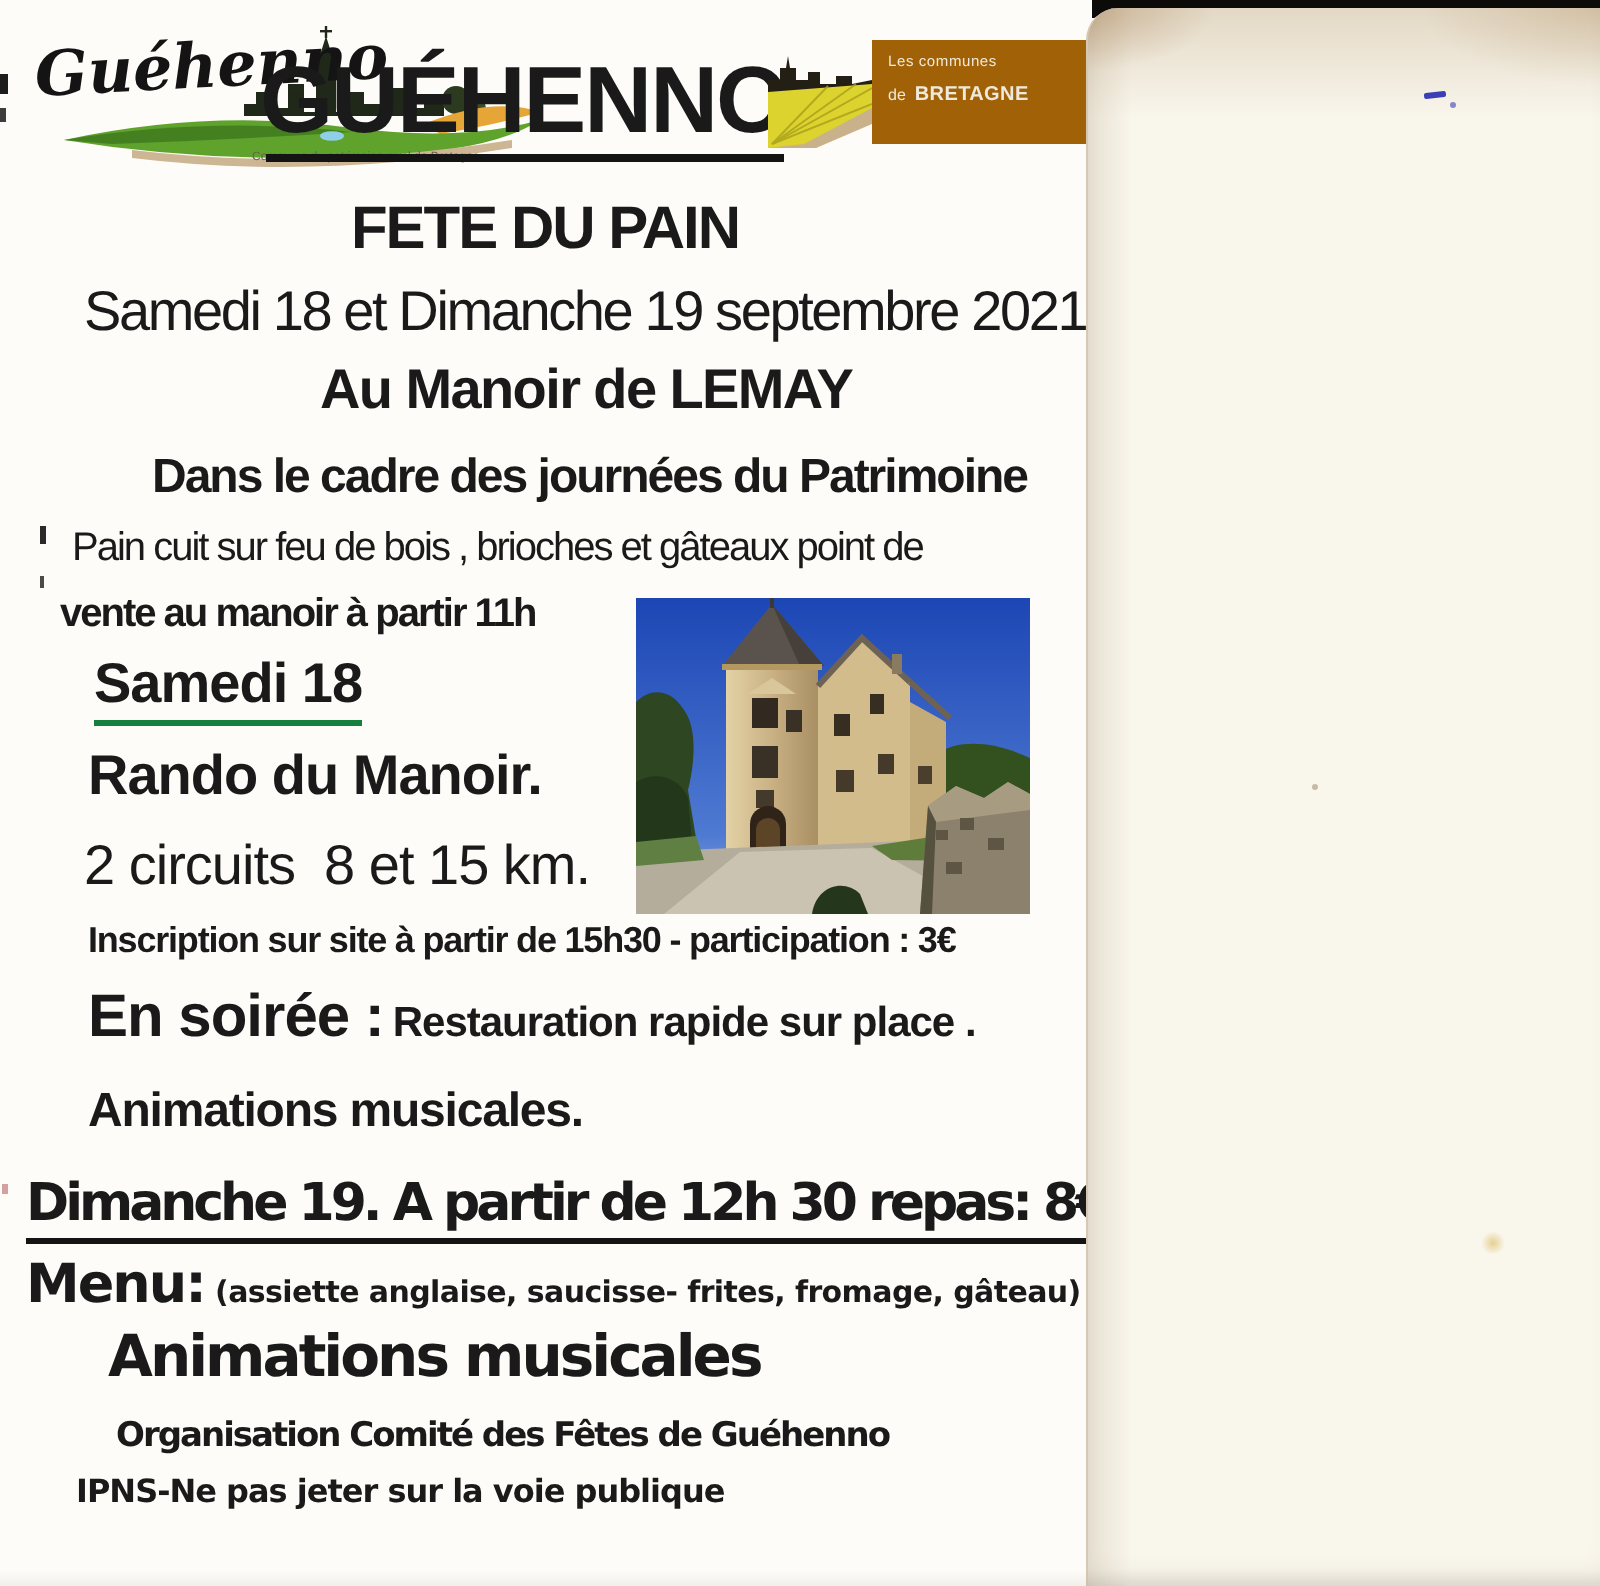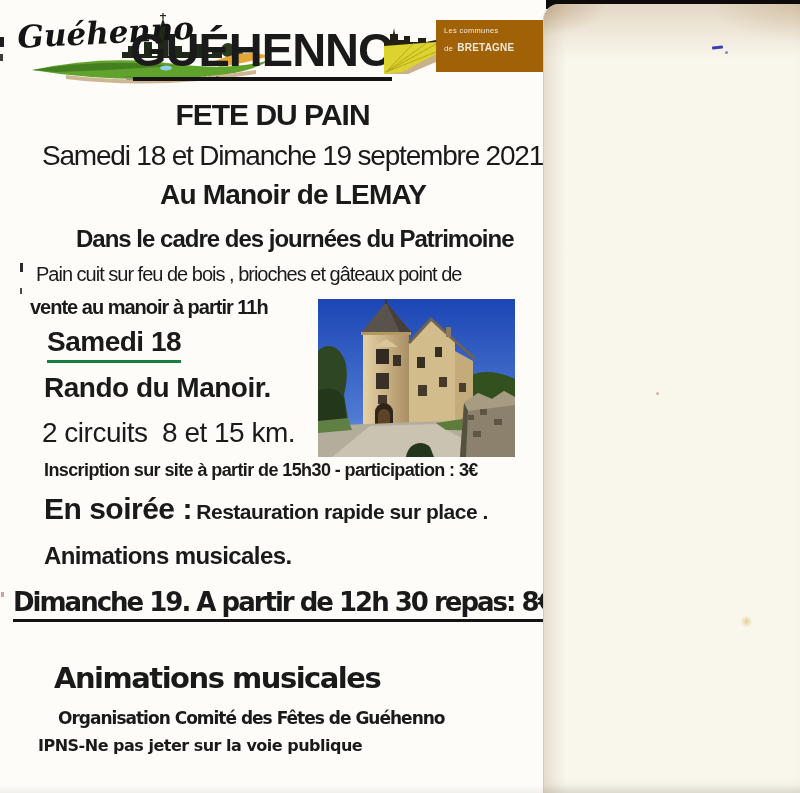--- a/index.html
+++ b/index.html
@@ -183,20 +183,21 @@
     <path d="M146,104 L160,94 L174,100 L186,92 L197,98 L197,158 L142,158 Z" fill="#8c816c"></path>
     <path d="M146,104 L160,94 L174,100 L186,92 L197,98 L197,106 L150,112 Z" fill="#a79b82"></path>
     <rect x="150" y="116" width="6" height="5" fill="#5f5544"></rect>
     <rect x="162" y="110" width="7" height="6" fill="#5f5544"></rect>
     <rect x="176" y="120" width="8" height="6" fill="#5f5544"></rect>
     <rect x="155" y="132" width="8" height="6" fill="#5f5544"></rect>
     <polygon points="142,158 146,104 150,112 148,158" fill="#56503f"></polygon>
   </svg>
 
   <div class="abs gothic l-dim">Dimanche 19. A partir de 12h 30 repas: 8€</div>
+  <div class="abs gothic l-menu"><span class="big">Menu:</span> <span class="small">(assiette anglaise, saucisse- frites, fromage, gâteau)</span></div>
   <div class="abs gothic l-anim2">Animations musicales</div>
   <div class="abs gothic l-org">Organisation Comité des Fêtes de Guéhenno</div>
   <div class="abs gothic l-ipns">IPNS-Ne pas jeter sur la voie publique</div>
 
   <div class="speck sp1"></div>
   <div class="speck sp2"></div>
   <div class="speck sp3"></div>
   <div class="speck sp4"></div>
   <div class="speck sp5"></div>
 

